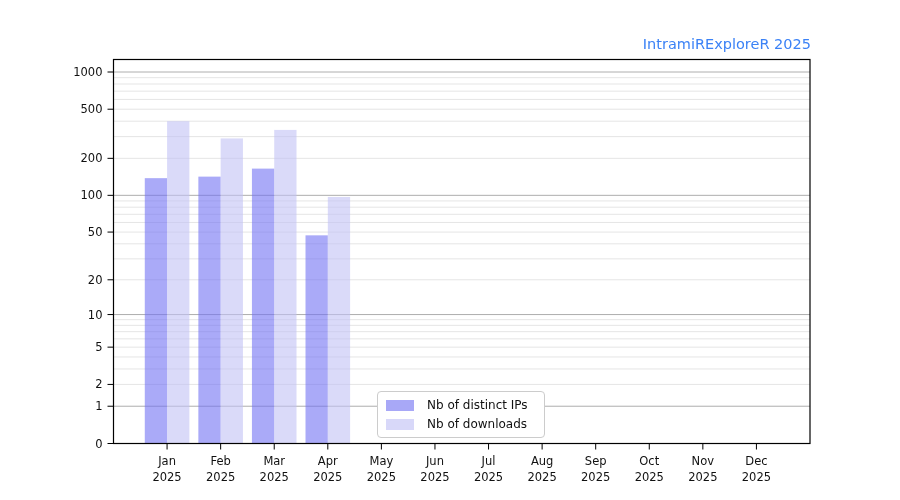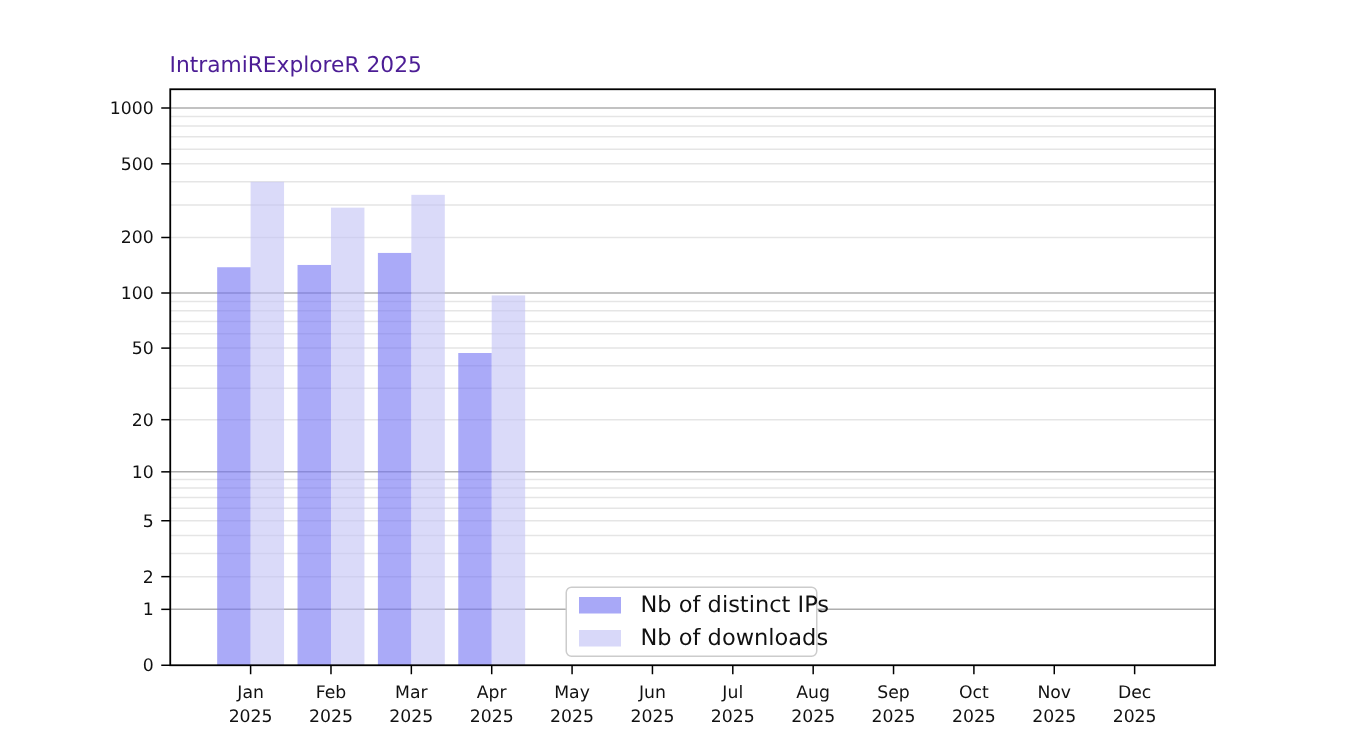--- a/index.html
+++ b/index.html
@@ -2,31 +2,31 @@
 <html><head>
 <meta charset="utf-8">
 <style>
   html,body{margin:0;padding:0;background:#fff;}
   .figure{
     position:relative;width:900px;height:500px;background:#ffffff;
     font-family:"DejaVu Sans","Liberation Sans",sans-serif;overflow:hidden;
   }
   .figure svg{position:absolute;left:0;top:0;}
   .chart-title{
-    position:absolute;left:113px;top:36px;width:698px;text-align:left;
-    font-size:14.5px;color:#4c1d95;letter-spacing:0;
+    position:absolute;left:113px;top:36px;width:698px;text-align:right;
+    font-size:14.5px;color:#3b82f6;letter-spacing:0;
   }
   .legend{
     position:absolute;left:377px;top:391px;width:168px;height:47px;box-sizing:border-box;
     background:#ffffff;border:1px solid #cccccc;border-radius:4px;
     display:flex;flex-direction:column;justify-content:center;gap:7px;padding:5px 10px 5px 8px;
   }
   .legend-row{display:flex;align-items:center;gap:13px;line-height:1;}
   .legend-swatch{width:28px;height:11px;flex:0 0 auto;}
-  .legend-label{font-size:15px;color:#111;white-space:nowrap;}
+  .legend-label{font-size:12px;color:#111;white-space:nowrap;}
   svg text{font-family:"DejaVu Sans","Liberation Sans",sans-serif;fill:#111;}
 </style>
 </head>
 <body>
 
 <div class="figure">
   <div class="chart-title">IntramiRExploreR 2025</div>
 
   <svg id="chart-svg" width="900" height="500" viewBox="0 0 900 500">
       <line x1="113.5" y1="384.4250323282344" x2="810" y2="384.4250323282344" stroke="#e5e5e5" stroke-width="1"></line>

